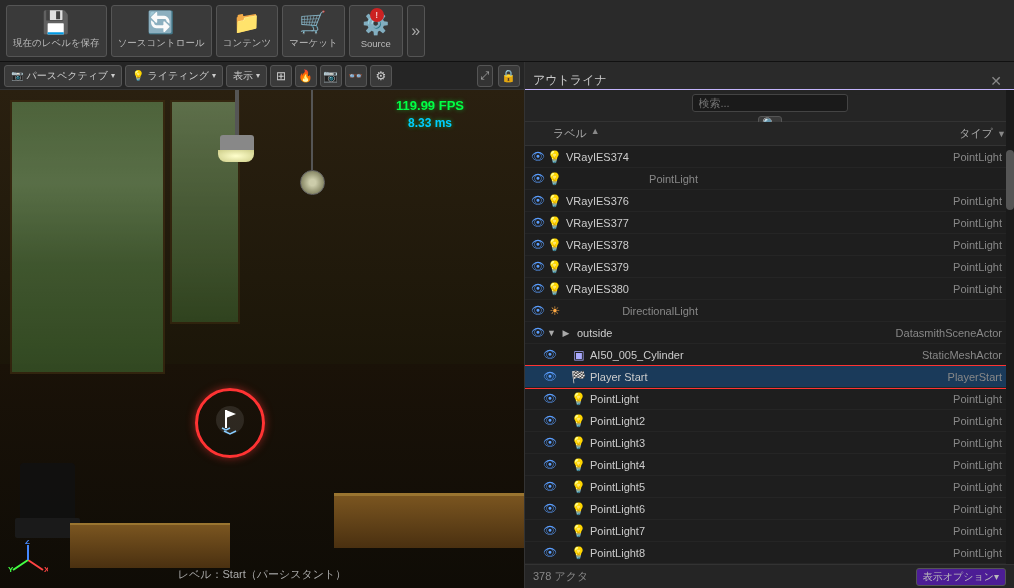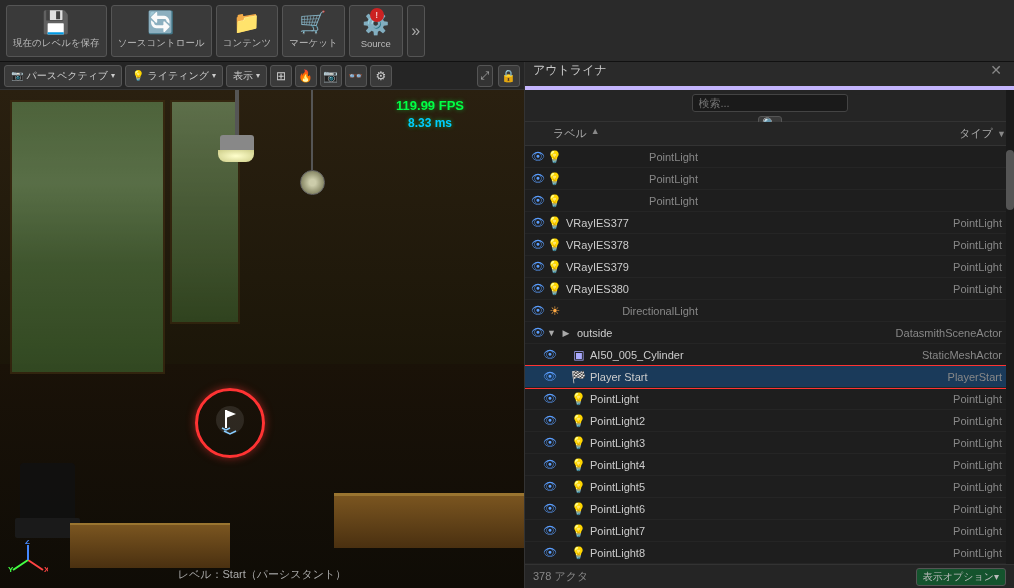--- a/index.html
+++ b/index.html
@@ -254,25 +254,25 @@
       display: flex;
       flex-direction: column;
       background: #1e1e1e;
       border-left: 1px solid #333;
       flex-shrink: 0;
     }
 
     
     #outliner-header {
       display: flex;
-      align-items: flex-start;
+      align-items: flex-end;
       background: #2a2a2a;
       height: 28px;
       padding: 0 8px;
-      border-bottom: 4px solid #c4b5fd;
+      border-bottom: 1px solid #c4b5fd;
       flex-shrink: 0;
       gap: 34px;
     }
     .outliner-title {
       color: #ccc;
       font-size: 12px;
       flex: 1;
     }
     .outliner-close {
       color: #888;
@@ -441,21 +441,21 @@
       border-top: 1px solid #333;
       flex-shrink: 0;
       gap: 8px;
     }
     .footer-count {
       color: #888;
       font-size: 11px;
       flex: 1;
     }
     .footer-options {
-      background: #14532d;
+      background: #4c1d95;
       border: 1px solid #555;
       border-radius: 3px;
       color: #bbb;
       font-size: 10px;
       padding: 1px 6px;
       cursor: pointer;
     }
 
     
     .outliner-scrollbar {
@@ -644,30 +644,32 @@
       <div class="col-type">
         <span>タイプ</span>
         <span class="sort-arrow">▼</span>
       </div>
     </div>
 
     <div id="outliner-list">
     <div class="outliner-row">
           <span class="row-eye">👁</span>
           <span class="row-icon icon-bulb">💡</span>
+          <span class="row-name">VRayIES374</span>
           <span class="row-type">PointLight</span>
         </div>
         <div class="outliner-row">
           <span class="row-eye">👁</span>
           <span class="row-icon icon-bulb">💡</span>
           <span class="row-type">PointLight</span>
         </div>
         <div class="outliner-row">
           <span class="row-eye">👁</span>
           <span class="row-icon icon-bulb">💡</span>
+          <span class="row-name">VRayIES376</span>
           <span class="row-type">PointLight</span>
         </div>
         <div class="outliner-row">
           <span class="row-eye">👁</span>
           <span class="row-icon icon-bulb">💡</span>
           <span class="row-name">VRayIES377</span>
           <span class="row-type">PointLight</span>
         </div>
         <div class="outliner-row">
           <span class="row-eye">👁</span>

